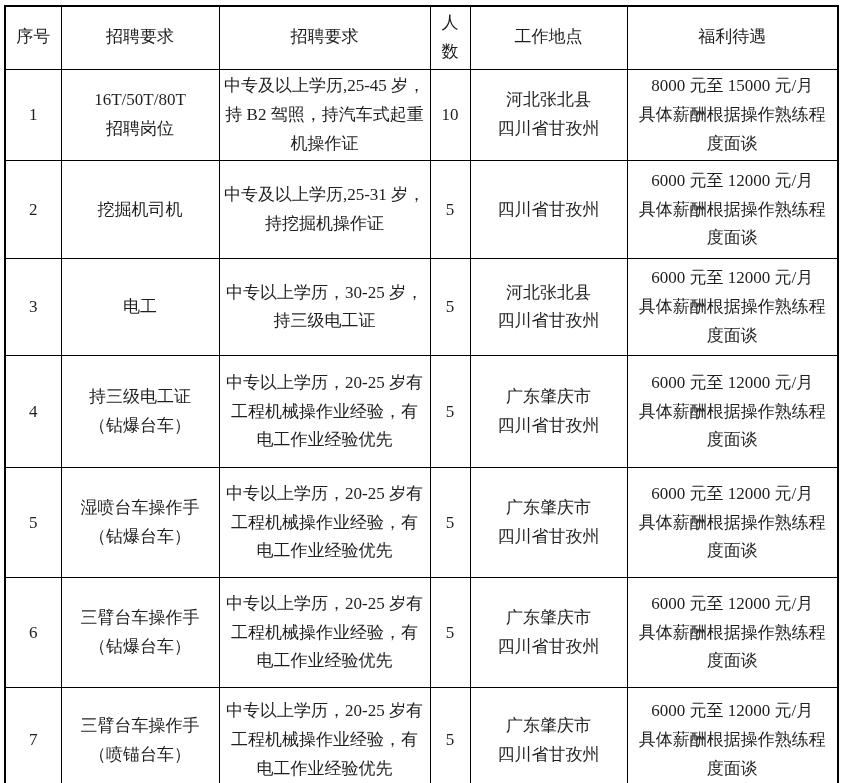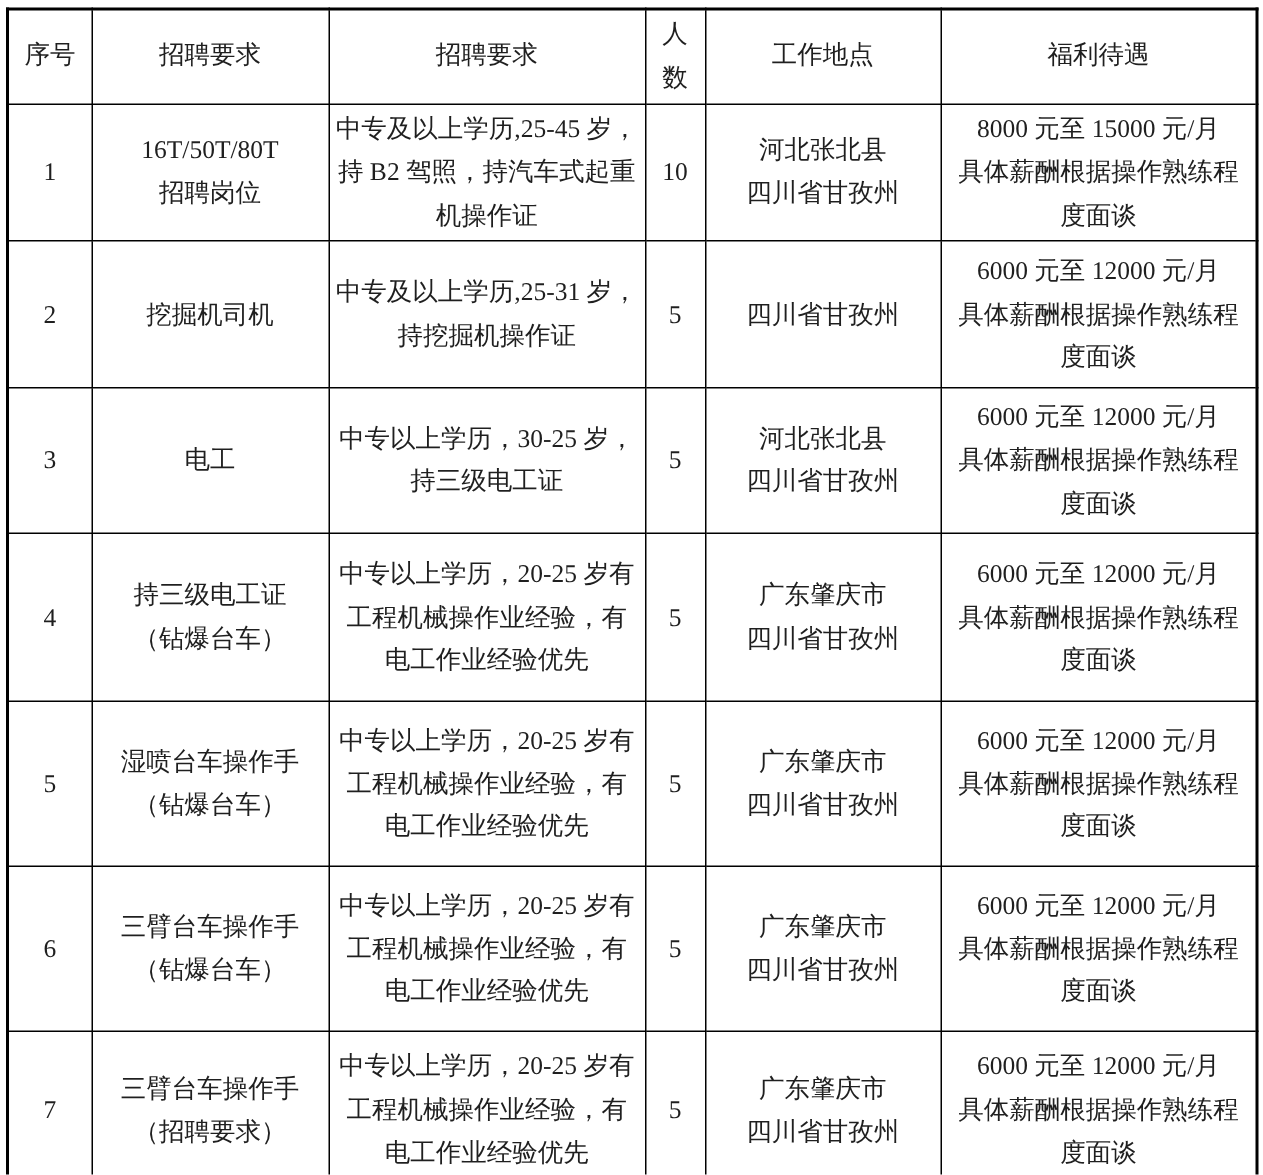--- a/index.html
+++ b/index.html
@@ -177,21 +177,21 @@
         </td>
         <td>
           <div>6000 元至 12000 元/月</div>
           <div>具体薪酬根据操作熟练程度面谈</div>
         </td>
       </tr>
       <tr>
         <td>7</td>
         <td>
           <div>三臂台车操作手</div>
-          <div>（招聘要求）</div>
+          <div>（喷锚台车）</div>
         </td>
         <td>中专以上学历，20-25 岁有工程机械操作业经验，有电工作业经验优先</td>
         <td>5</td>
         <td>
           <div>广东肇庆市</div>
           <div>四川省甘孜州</div>
         </td>
         <td>
           <div>6000 元至 12000 元/月</div>
           <div>具体薪酬根据操作熟练程度面谈</div>

